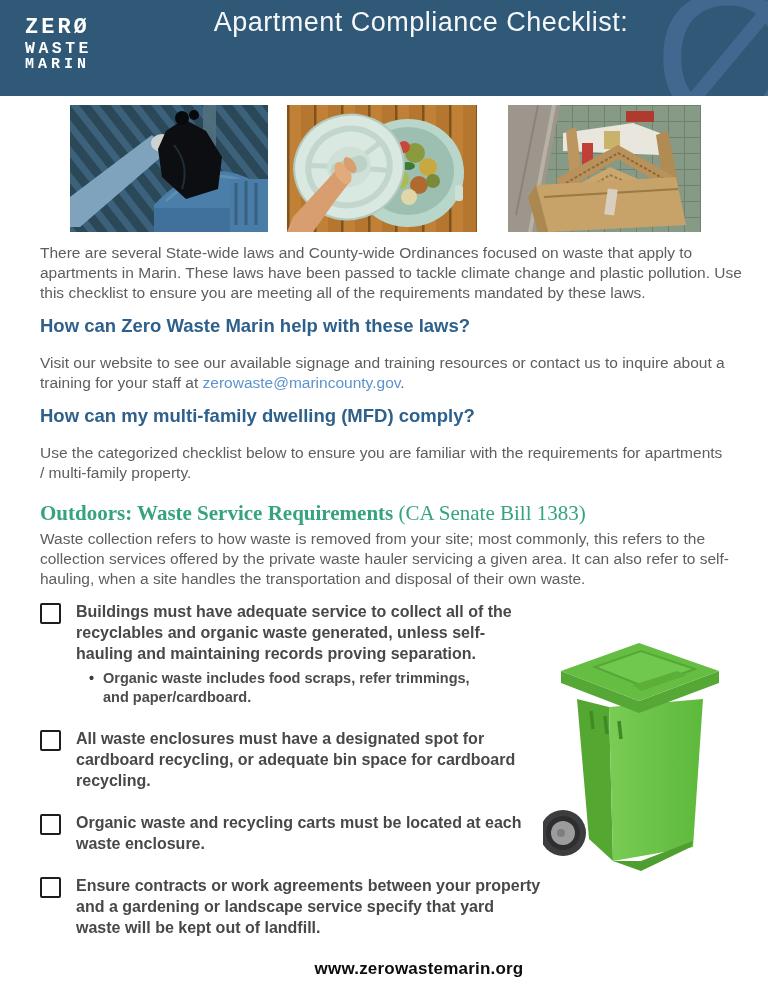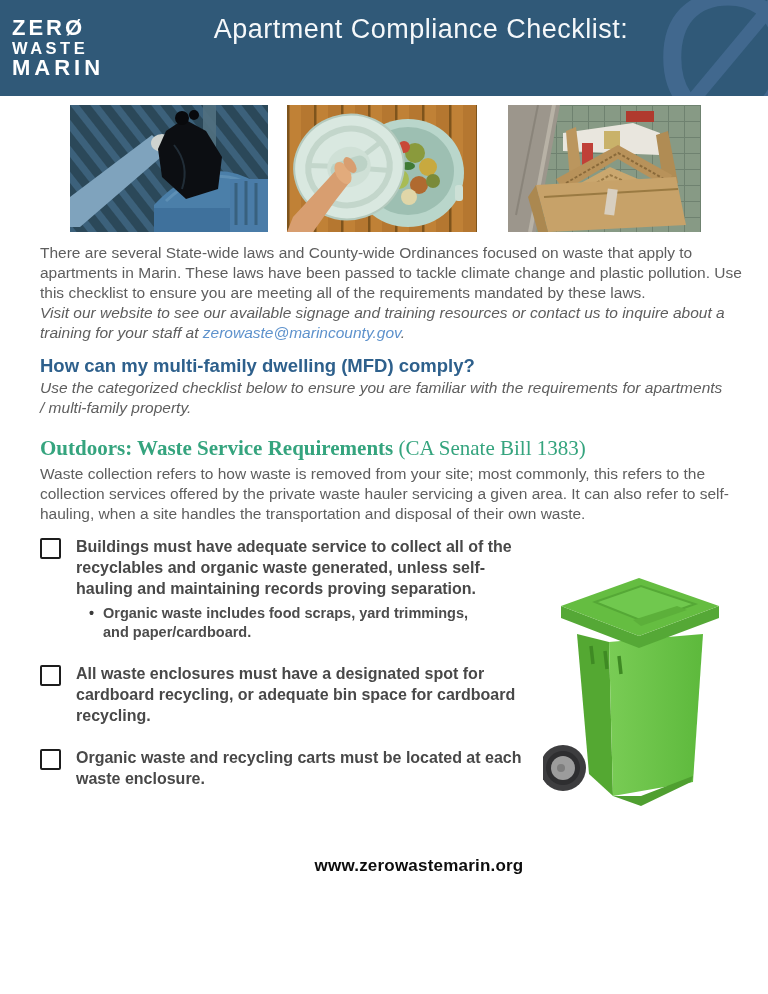--- a/index.html
+++ b/index.html
@@ -2,41 +2,41 @@
 <html><head>
 <meta charset="utf-8">
 <style>
   * { margin:0; padding:0; box-sizing:border-box; }
   html,body { width:768px; height:994px; background:#fff; overflow:hidden;
     font-family:"Liberation Sans", sans-serif; }
   .page { position:relative; width:768px; height:994px; background:#fff; }
 
   
   .header { position:relative; height:96px; background:#305978; overflow:hidden; }
-  .logo { position:absolute; left:12px; top:17px; color:#fff; line-height:1.04; }
+  .logo { position:absolute; left:25px; top:17px; color:#fff; line-height:1.04;font-family:Liberation Mono, monospace; }
   .logo .l1 { font-size:22px; font-weight:700; letter-spacing:3px; }
   .logo .l2 { font-size:16.5px; font-weight:700; letter-spacing:3.5px; }
-  .logo .l3 { font-size:22px; font-weight:700; letter-spacing:4px; }
-  .hdr-title { position:absolute; left:120px; right:46px; top:11px; text-align:center;
+  .logo .l3 { font-size:15px; font-weight:700; letter-spacing:4px; }
+  .hdr-title { position:absolute; left:120px; right:46px; top:4px; text-align:center;
     color:#f5f8fa; font-size:27px; font-weight:400; line-height:37px; letter-spacing:0.5px; }
   .watermark { position:absolute; right:-34px; top:-38px; font-size:190px; font-weight:300;
     color:#41688e; line-height:1; pointer-events:none; }
 
   
   .photos { display:flex; margin:9px 0 0 70px; }
   .photo { display:block; }
   .photo.p1 { margin-right:19px; }
   .photo.p2 { margin-right:31px; }
 
   
   .content { padding-left:40px; }
   p.body { font-size:15.5px; line-height:20px; color:#5e5e5e; }
   .intro { margin-top:11px; max-width:705px; }
   h3.q { margin-top:11px; font-size:18.5px; font-weight:700; color:#2e608c; line-height:24px; }
-  .sec-body { margin-top:0; max-width:690px;font-style:italic; }
+  .sec-body { margin-top:15px; max-width:690px; }
   a.mail { color:#5e92cc; text-decoration:none; }
   h2.outdoors { margin-top:17px; font-size:21px; line-height:26px; color:#35a47e;font-family:Liberation Serif, serif; }
   h2.outdoors .bold { font-weight:700; }
   h2.outdoors .reg { font-weight:400; }
   .outdoors-body { margin-top:3px; max-width:715px; }
 
   
   .checklist { position:relative; margin-top:12px; min-height:300px; }
   .chk-item { display:flex; align-items:flex-start; margin-bottom:21px; max-width:505px; }
   .chk-box { flex:0 0 auto; width:21px; height:21px; border:2.5px solid #1d1d1d;
@@ -159,54 +159,61 @@
       <polygon points="28,80 40,127 30,127 20,92" fill="#ab8850"></polygon>
       <path d="M36 92 L170 84" stroke="#9a7a42" stroke-width="2" fill="none"></path>
       <rect x="98" y="84" width="10" height="26" transform="rotate(8 103 97)" fill="#d8cfc0"></rect>
     </svg>
   </div>
 
   <div class="content">
 
     <p class="body intro">There are several State-wide laws and County-wide Ordinances focused on waste that apply to apartments in Marin. These laws have been passed to tackle climate change and plastic pollution. Use this checklist to ensure you are meeting all of the requirements mandated by these laws.</p>
 
+    <h3 class="q">How can Zero Waste Marin help with these laws?</h3>
     <p class="body sec-body"><span>Visit our website to see our available signage and training resources or contact us to inquire about a training for your staff at </span><a class="mail" href="#">zerowaste@marincounty.gov</a><span>.</span></p>
 
     <h3 class="q">How can my multi-family dwelling (MFD) comply?</h3>
     <p class="body sec-body">Use the categorized checklist below to ensure you are familiar with the requirements for apartments / multi-family property.</p>
 
     <h2 class="outdoors"><span class="bold">Outdoors: Waste Service Requirements</span><span class="reg"> (CA Senate Bill 1383)</span></h2>
     <p class="body outdoors-body">Waste collection refers to how waste is removed from your site; most commonly, this refers to the collection services offered by the private waste hauler servicing a given area. It can also refer to self-hauling, when a site handles the transportation and disposal of their own waste.</p>
 
     <div class="checklist">
 
       <div class="chk-item">
         <div class="chk-box"></div>
         <div class="chk-text-wrap">
           <div class="chk-text">Buildings must have adequate service to collect all of the recyclables and organic waste generated, unless self-hauling and maintaining records proving separation.</div>
           <ul class="sub-bullets">
-            <li>Organic waste includes food scraps, yard trimmings, and paper/cardboard.</li>
+            <li>Organic waste includes food scraps, refer trimmings, and paper/cardboard.</li>
           </ul>
         </div>
       </div>
 
       <div class="chk-item">
         <div class="chk-box"></div>
         <div class="chk-text-wrap">
           <div class="chk-text">All waste enclosures must have a designated spot for cardboard recycling, or adequate bin space for cardboard recycling.</div>
         </div>
       </div>
 
       <div class="chk-item">
         <div class="chk-box"></div>
         <div class="chk-text-wrap">
           <div class="chk-text">Organic waste and recycling carts must be located at each waste enclosure.</div>
         </div>
       </div>
 
+      <div class="chk-item">
+        <div class="chk-box"></div>
+        <div class="chk-text-wrap">
+          <div class="chk-text">Ensure contracts or work agreements between your property and a gardening or landscape service specify that yard waste will be kept out of landfill.</div>
+        </div>
+      </div>
 
       <svg class="bin-illustration" viewBox="0 0 192 268" role="img">
         <defs>
           <linearGradient id="binFace" x1="0" y1="0" x2="1" y2="0">
             <stop offset="0" stop-color="#79cc55"></stop>
             <stop offset="1" stop-color="#5db93c"></stop>
           </linearGradient>
         </defs>
         <circle cx="20" cy="218" r="23" fill="#3d3d3f"></circle>
         <circle cx="20" cy="218" r="17" fill="#2e2e30"></circle>

